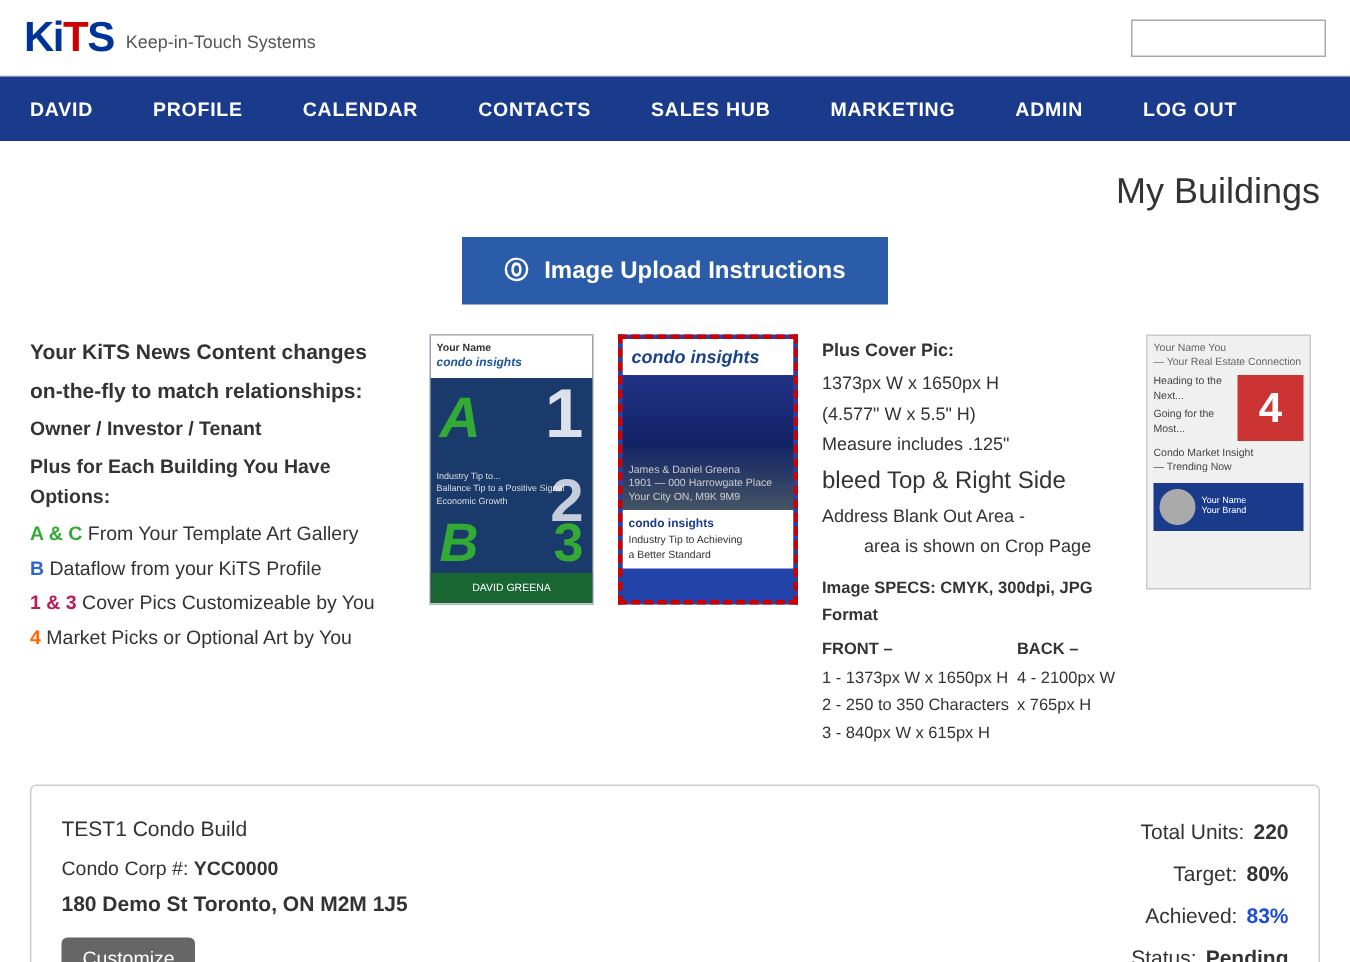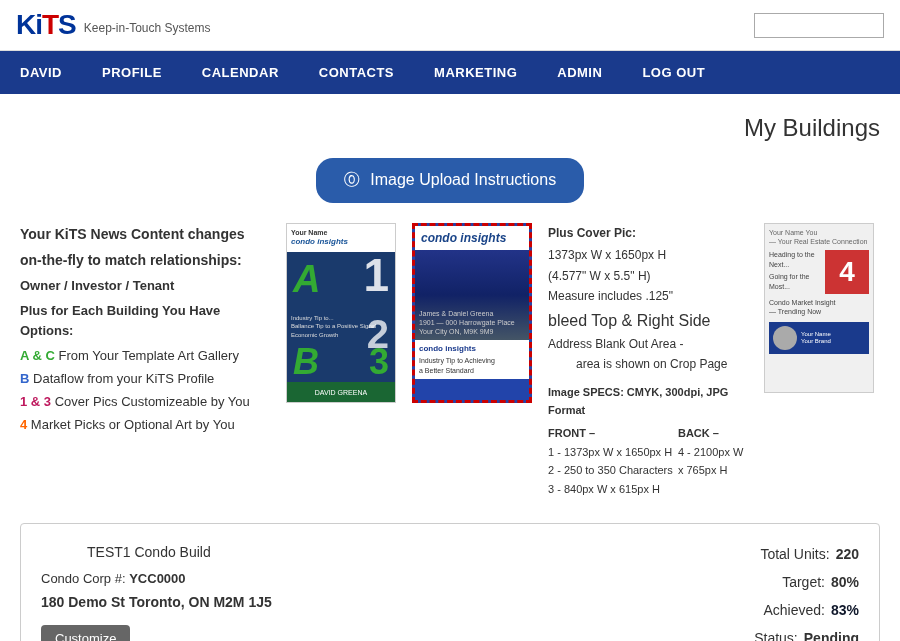--- a/index.html
+++ b/index.html
@@ -23,23 +23,23 @@
     #page-title { text-align: right; font-size: 24px; font-weight: normal; color: #333; margin-bottom: 16px; }
 
     #upload-instructions-btn {
       display: block;
       margin: 0 auto 20px;
       background: #2a5caa;
       color: #fff;
       border: none;
       padding: 12px 28px;
       font-size: 16px;
-      border-radius: 17px;
+      border-radius: 0;
       cursor: pointer;
-      font-weight: normal;
+      font-weight: bold;
     }
 
     
     #content-area { display: flex; gap: 16px; align-items: flex-start; margin-bottom: 24px; }
 
     
     #left-text { min-width: 240px; max-width: 250px; font-size: 13px; line-height: 1.6; }
     #left-text .main-line { font-weight: bold; font-size: 14px; margin-bottom: 4px; }
     #left-text .sub-line { font-weight: bold; margin-bottom: 4px; }
     #left-text .opt { margin-bottom: 2px; }
@@ -87,21 +87,21 @@
       border: 1px solid #ccc;
       border-radius: 4px;
       padding: 16px 20px;
       display: flex;
       justify-content: space-between;
       align-items: flex-start;
       background: #fff;
       margin-top: 8px;
     }
     #building-info { font-size: 13px; line-height: 1.8; }
-    #building-info .bname { font-size: 14px; font-weight: normal; margin-bottom: 2px; margin-left: 46px; }
+    #building-info .bname { font-size: 14px; font-weight: normal; margin-bottom: 2px; }
     #building-info .corp { font-size: 13px; }
     #building-info .corp strong { font-weight: bold; }
     #building-info .addr { font-weight: bold; font-size: 14px; }
     #customize-btn {
       background: #666;
       color: #fff;
       border: none;
       padding: 6px 14px;
       border-radius: 4px;
       cursor: pointer;
@@ -124,20 +124,21 @@
   <div id="header-search">
     <input type="text" style="border: 1px solid rgb(170, 170, 170); padding: 4px 8px; width: 130px; font-size: 13px;">
   </div>
 </div>
 
 <nav id="nav">
   <a class="nav-item">DAVID</a>
   <a class="nav-item">PROFILE</a>
   <a class="nav-item">CALENDAR</a>
   <a class="nav-item">CONTACTS</a>
+  <a class="nav-item">SALES HUB</a>
   <a class="nav-item">MARKETING</a>
   <a class="nav-item">ADMIN</a>
   <a class="nav-item">LOG OUT</a>
 </nav>
 
 <div id="main">
   <h1 id="page-title">My Buildings</h1>
 
   <button id="upload-instructions-btn"><span style="margin-right:6px;">⓪</span> Image Upload Instructions</button>
 
@@ -291,21 +292,21 @@
       <div class="stat-line">
         <span>Total Units:</span>
         <strong>220</strong>
       </div>
       <div class="stat-line">
         <span>Target:</span>
         <strong>80%</strong>
       </div>
       <div class="stat-line">
         <span>Achieved:</span>
-        <strong style="color:#0f172a;">83%</strong>
+        <strong style="color:#1d4ed8;">83%</strong>
       </div>
       <div class="stat-line">
         <span>Status:</span>
         <strong>Pending</strong>
       </div>
     </div>
   </div>
 
 </div>
 

